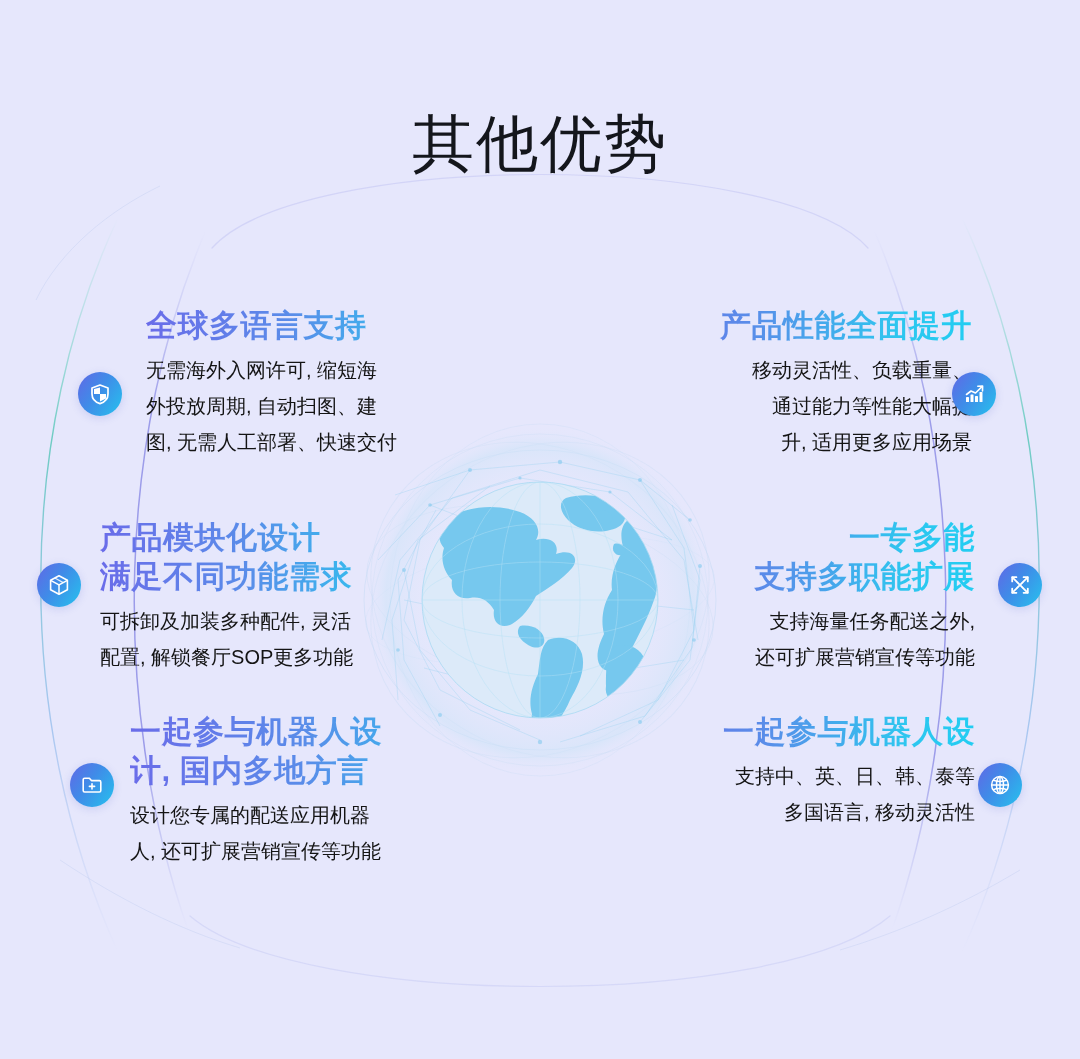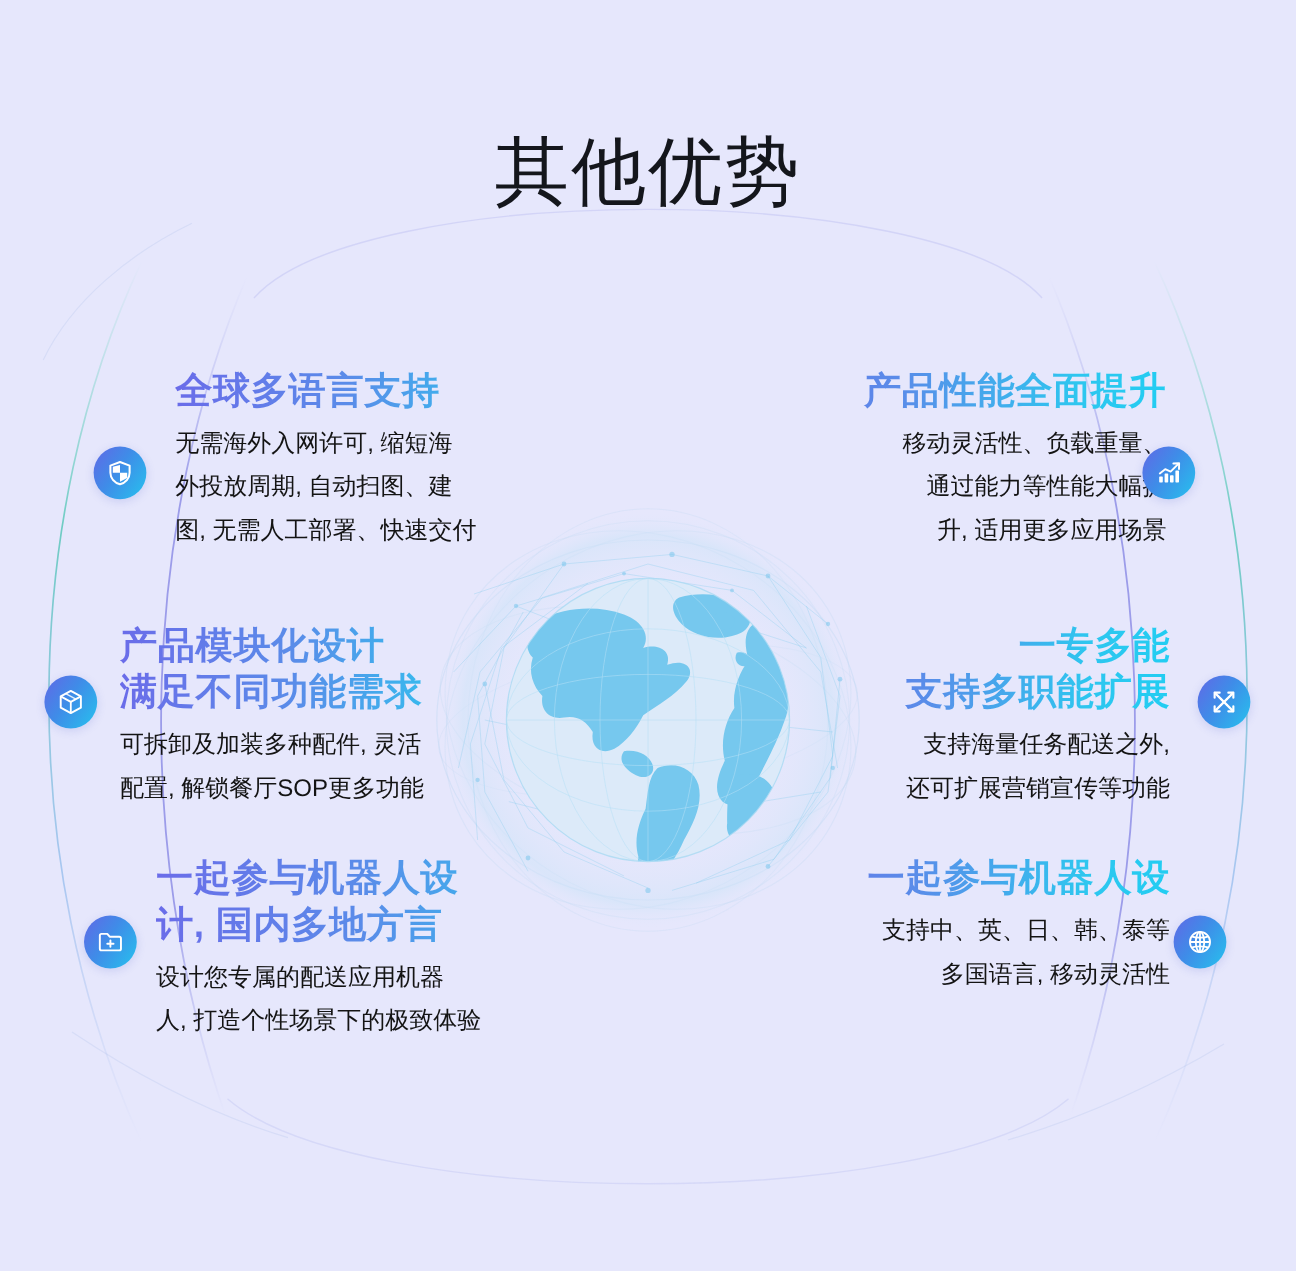--- a/index.html
+++ b/index.html
@@ -250,21 +250,21 @@
     <div class="f-head">产品模块化设计
 满足不同功能需求</div>
     <div class="f-body">可拆卸及加装多种配件, 灵活
 配置, 解锁餐厅SOP更多功能</div>
   </div>
 
   <div class="feature align-left" id="feature-4">
     <div class="f-head">一起参与机器人设
 计, 国内多地方言</div>
     <div class="f-body">设计您专属的配送应用机器
-人, 打造个性场景下的极致体验</div>
+人, 还可扩展营销宣传等功能</div>
   </div>
 
   <div class="feature align-center" id="feature-5">
     <div class="f-head">一起参与机器人设</div>
     <div class="f-body">支持中、英、日、韩、泰等
 多国语言, 移动灵活性</div>
   </div>
 
   <div class="node" id="node-0">
     <svg width="24" height="24" viewBox="0 0 24 24" aria-hidden="true">

